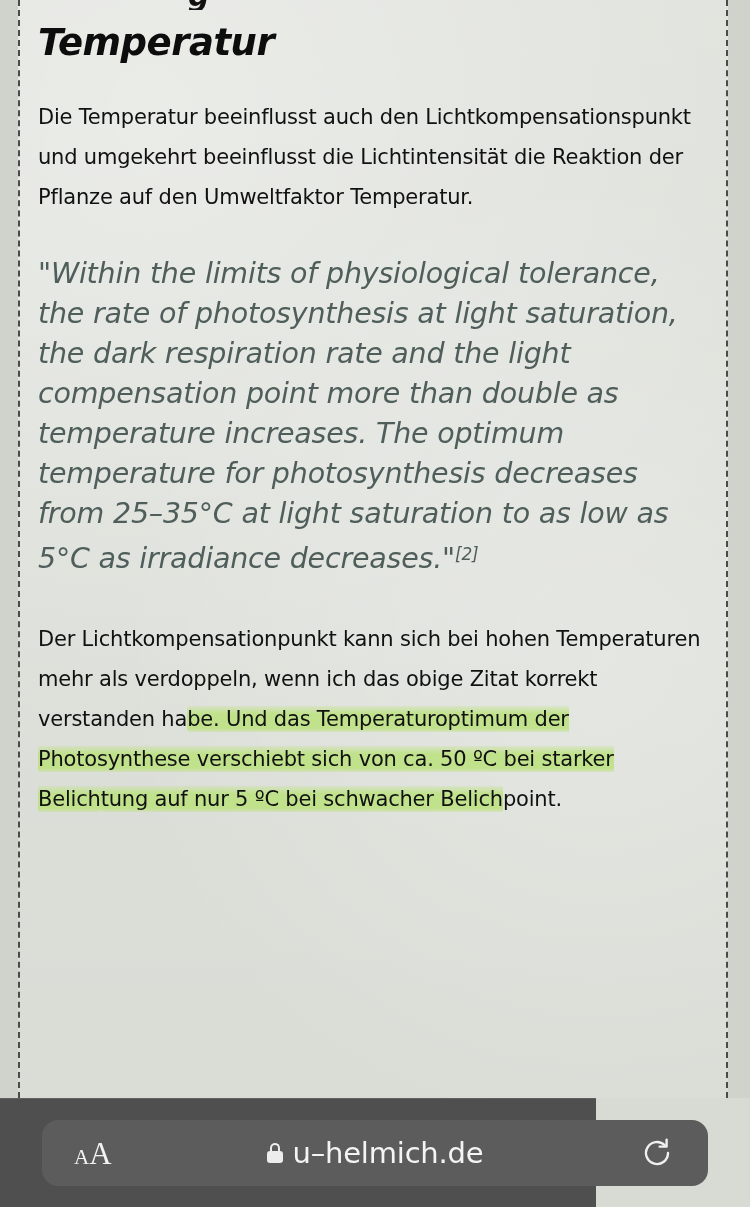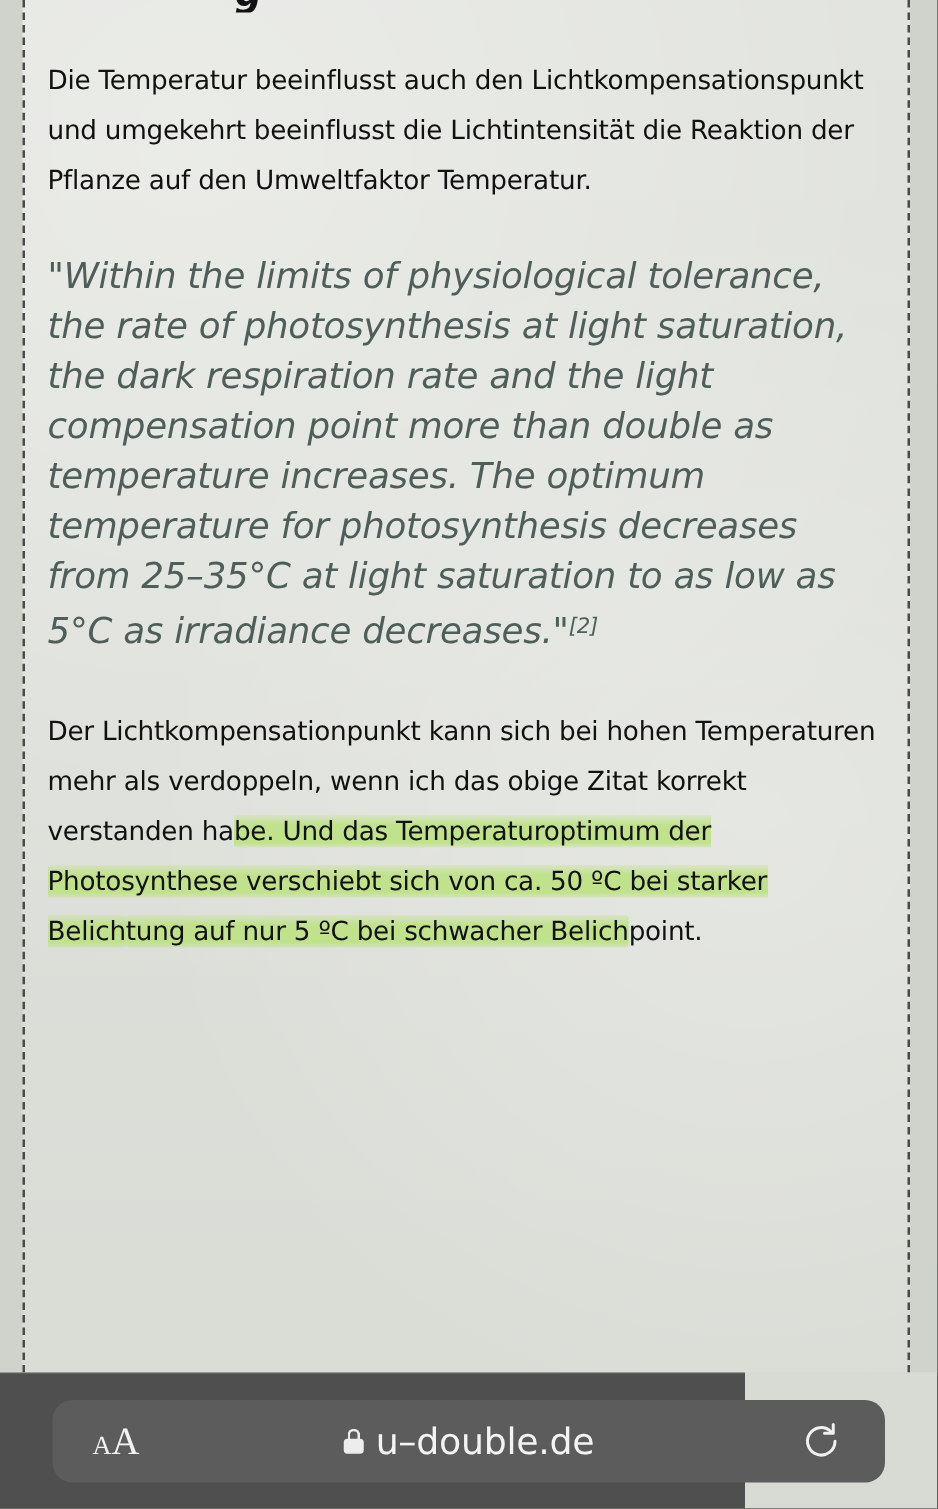--- a/index.html
+++ b/index.html
@@ -229,20 +229,21 @@
     <div class="edge-fill-right"></div>
     <div class="edge left"></div>
     <div class="edge right"></div>
 
     <div class="content">
 
       <div class="clipped-top">
         <span>g</span>
       </div>
 
+      <h1 class="heading">Temperatur</h1>
 
       <p class="body">Die Temperatur beeinflusst auch den Lichtkompensationspunkt und umge­kehrt beeinflusst die Lichtintensität die Reaktion der Pflanze auf den Umweltfak­tor Temperatur.</p>
 
       <p class="quote">
         <span>"Within the limits of physiological to­lerance, the rate of photosynthesis at light saturation, the dark respiration rate and the light compensation point more than double as temperature increases. The optimum temperature for photosyn­thesis decreases from 25–35°C at light saturation to as low as 5°C as irradiance decreases."</span><sup>[2]</sup>
       </p>
 
       <p class="body last">
         <span>Der Lichtkompensationpunkt kann sich bei hohen Temperaturen mehr als ver­doppeln, wenn ich das obige Zitat kor­rekt verstanden ha</span><span class="hl-soft">be. Und das Tempe­raturoptimum der Photosynthese ver­schiebt sich von ca. 50 ºC bei starker Belich</span><span class="hl-soft">tung auf nur 5 ºC bei schwacher Belich</span><span>point.</span>
       </p>
@@ -255,21 +256,21 @@
 
       <div class="aa">
         <span class="small">A</span><span class="big">A</span>
       </div>
 
       <div class="urlcenter">
         <span class="lock">
           <span class="shackle"></span>
           <span class="body"></span>
         </span>
-        <span class="domain">u–double.de</span>
+        <span class="domain">u–helmich.de</span>
       </div>
 
       <div class="reload">
         <svg width="34" height="34" viewBox="0 0 34 34" fill="none">
           <path d="M28 17a11 11 0 1 1-3.3-7.8" stroke="#f0f0f0" stroke-width="2.4" stroke-linecap="round"></path>
           <path d="M26.6 3.6 L26.6 10.6 L19.6 10.6" stroke="#f0f0f0" stroke-width="2.4" stroke-linecap="round" stroke-linejoin="round"></path>
         </svg>
       </div>
 
     </div>

